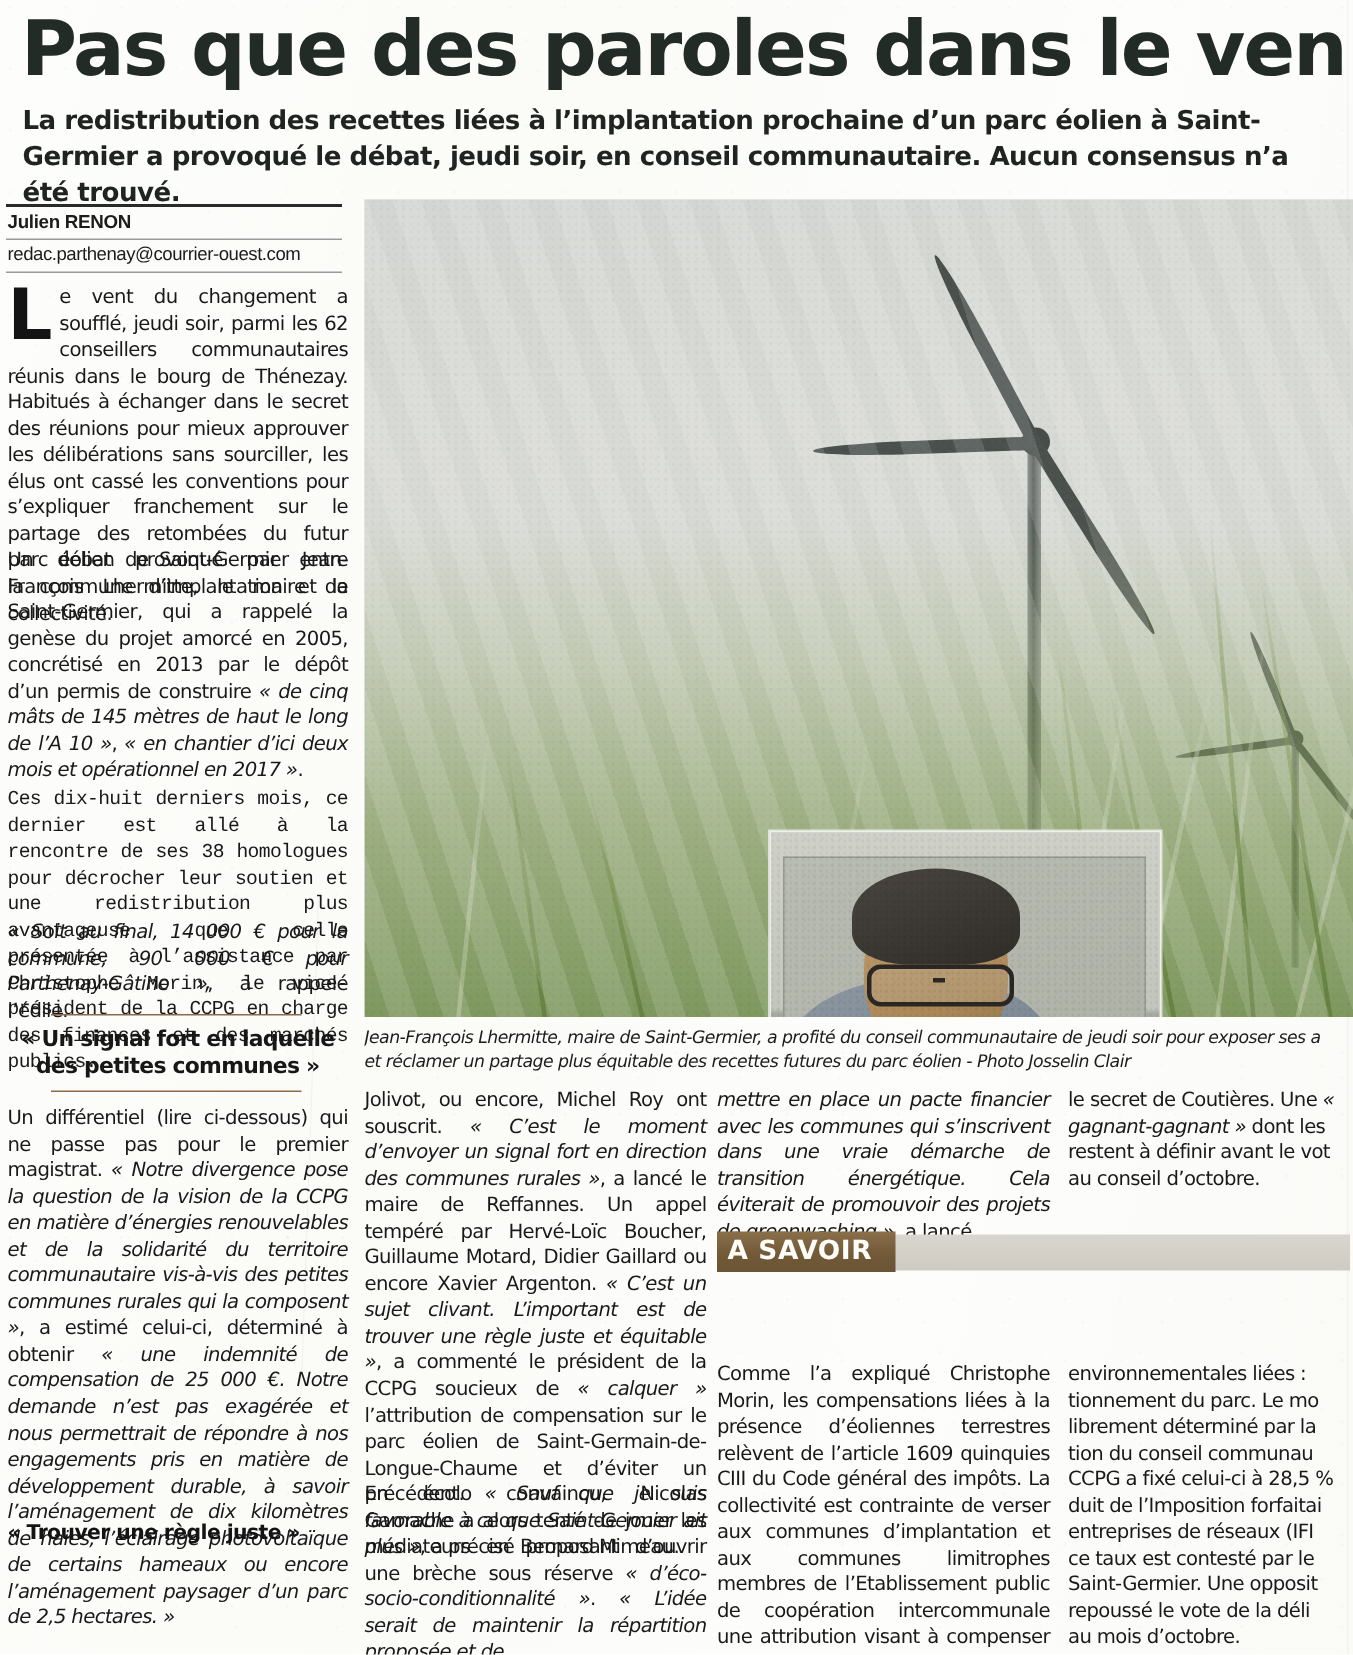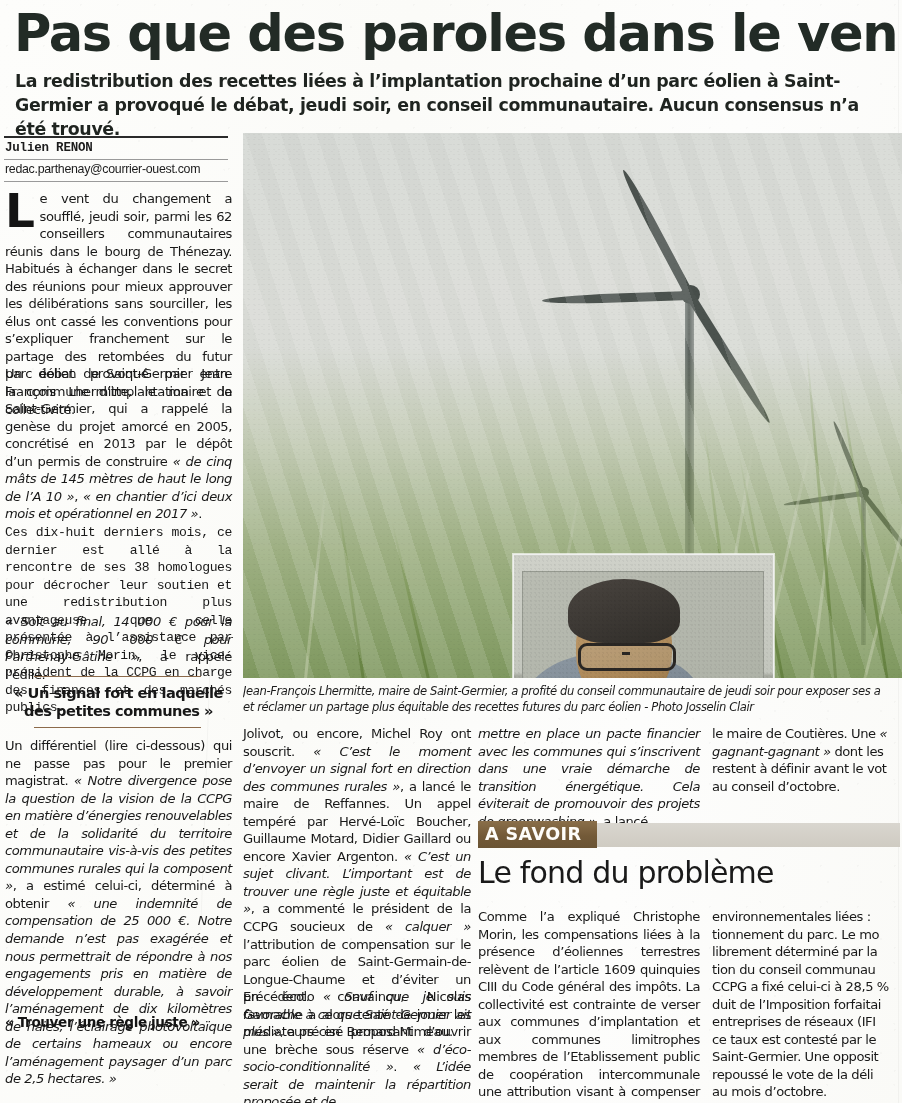--- a/index.html
+++ b/index.html
@@ -69,21 +69,20 @@
     background: #2a2a2a;
   }
   #byline-name {
     position: absolute;
     left: 5px; top: 141px;
     width: 228px;
     font-size: 12.5px;
     font-weight: bold;
     letter-spacing: -0.2px;
     color: #1c1c1c;
-    font-family: Liberation Mono, monospace;
   }
   #byline-rule-mid {
     position: absolute;
     left: 4px; top: 159px;
     width: 224px; height: 1px;
     background: #9a9a9a;
   }
   #byline-mail {
     position: absolute;
     left: 5px; top: 162px;
@@ -423,26 +422,25 @@
 
   <div class="coltext" style="left:243px; top:988px; width:228px;">
     <p><span>En écolo convaincu, Nicolas Gamache a alors tenté de jouer les médiateurs en proposant d’ouvrir une brèche sous réserve </span><span class="q">« d’éco-socio-conditionnalité »</span><span>. </span><span class="q">« L’idée serait de maintenir la répartition proposée et de</span></p>
   </div>
 
   <div class="coltext" style="left:478px; top:725px; width:222px;">
     <p><span class="q">mettre en place un pacte financier avec les communes qui s’inscrivent dans une vraie démarche de transition énergétique. Cela éviterait de promouvoir des projets de greenwashing »</span><span>, a lancé</span></p>
   </div>
 
   <div class="coltext clipped" style="left:712px; top:725px; width:190px; text-align:left;">
-    <p><span>le maire de Coutières. Une </span><span class="q">« gagnant-gagnant »</span><span> dont les restent à définir avant le vot au conseil d’octobre.</span></p>
+    <p><span>le secret de Coutières. Une </span><span class="q">« gagnant-gagnant »</span><span> dont les restent à définir avant le vot au conseil d’octobre.</span></p>
   </div>
 
   <div id="savoir-bar"></div>
   <div id="savoir-badge">A SAVOIR</div>
-  <div id="savoir-title">Le fond du problème</div>
 
   <div class="coltext" style="left:478px; top:908px; width:222px;">Comme l’a expliqué Christophe Morin, les compensations liées à la présence d’éoliennes terrestres relèvent de l’article 1609 quinquies CIII du Code général des impôts. La collectivité est contrainte de verser aux communes d’implantation et aux communes limitrophes membres de l’Etablissement public de coopération intercommunale une attribution visant à compenser les nuisances</div>
 
   <div class="coltext clipped" style="left:712px; top:908px; width:190px; text-align:left; white-space:pre-line;">environnementales liées :
 tionnement du parc. Le mo
 librement déterminé par la
 tion du conseil communau
 CCPG a fixé celui-ci à 28,5 %
 duit de l’Imposition forfaitai
 entreprises de réseaux (IFI

